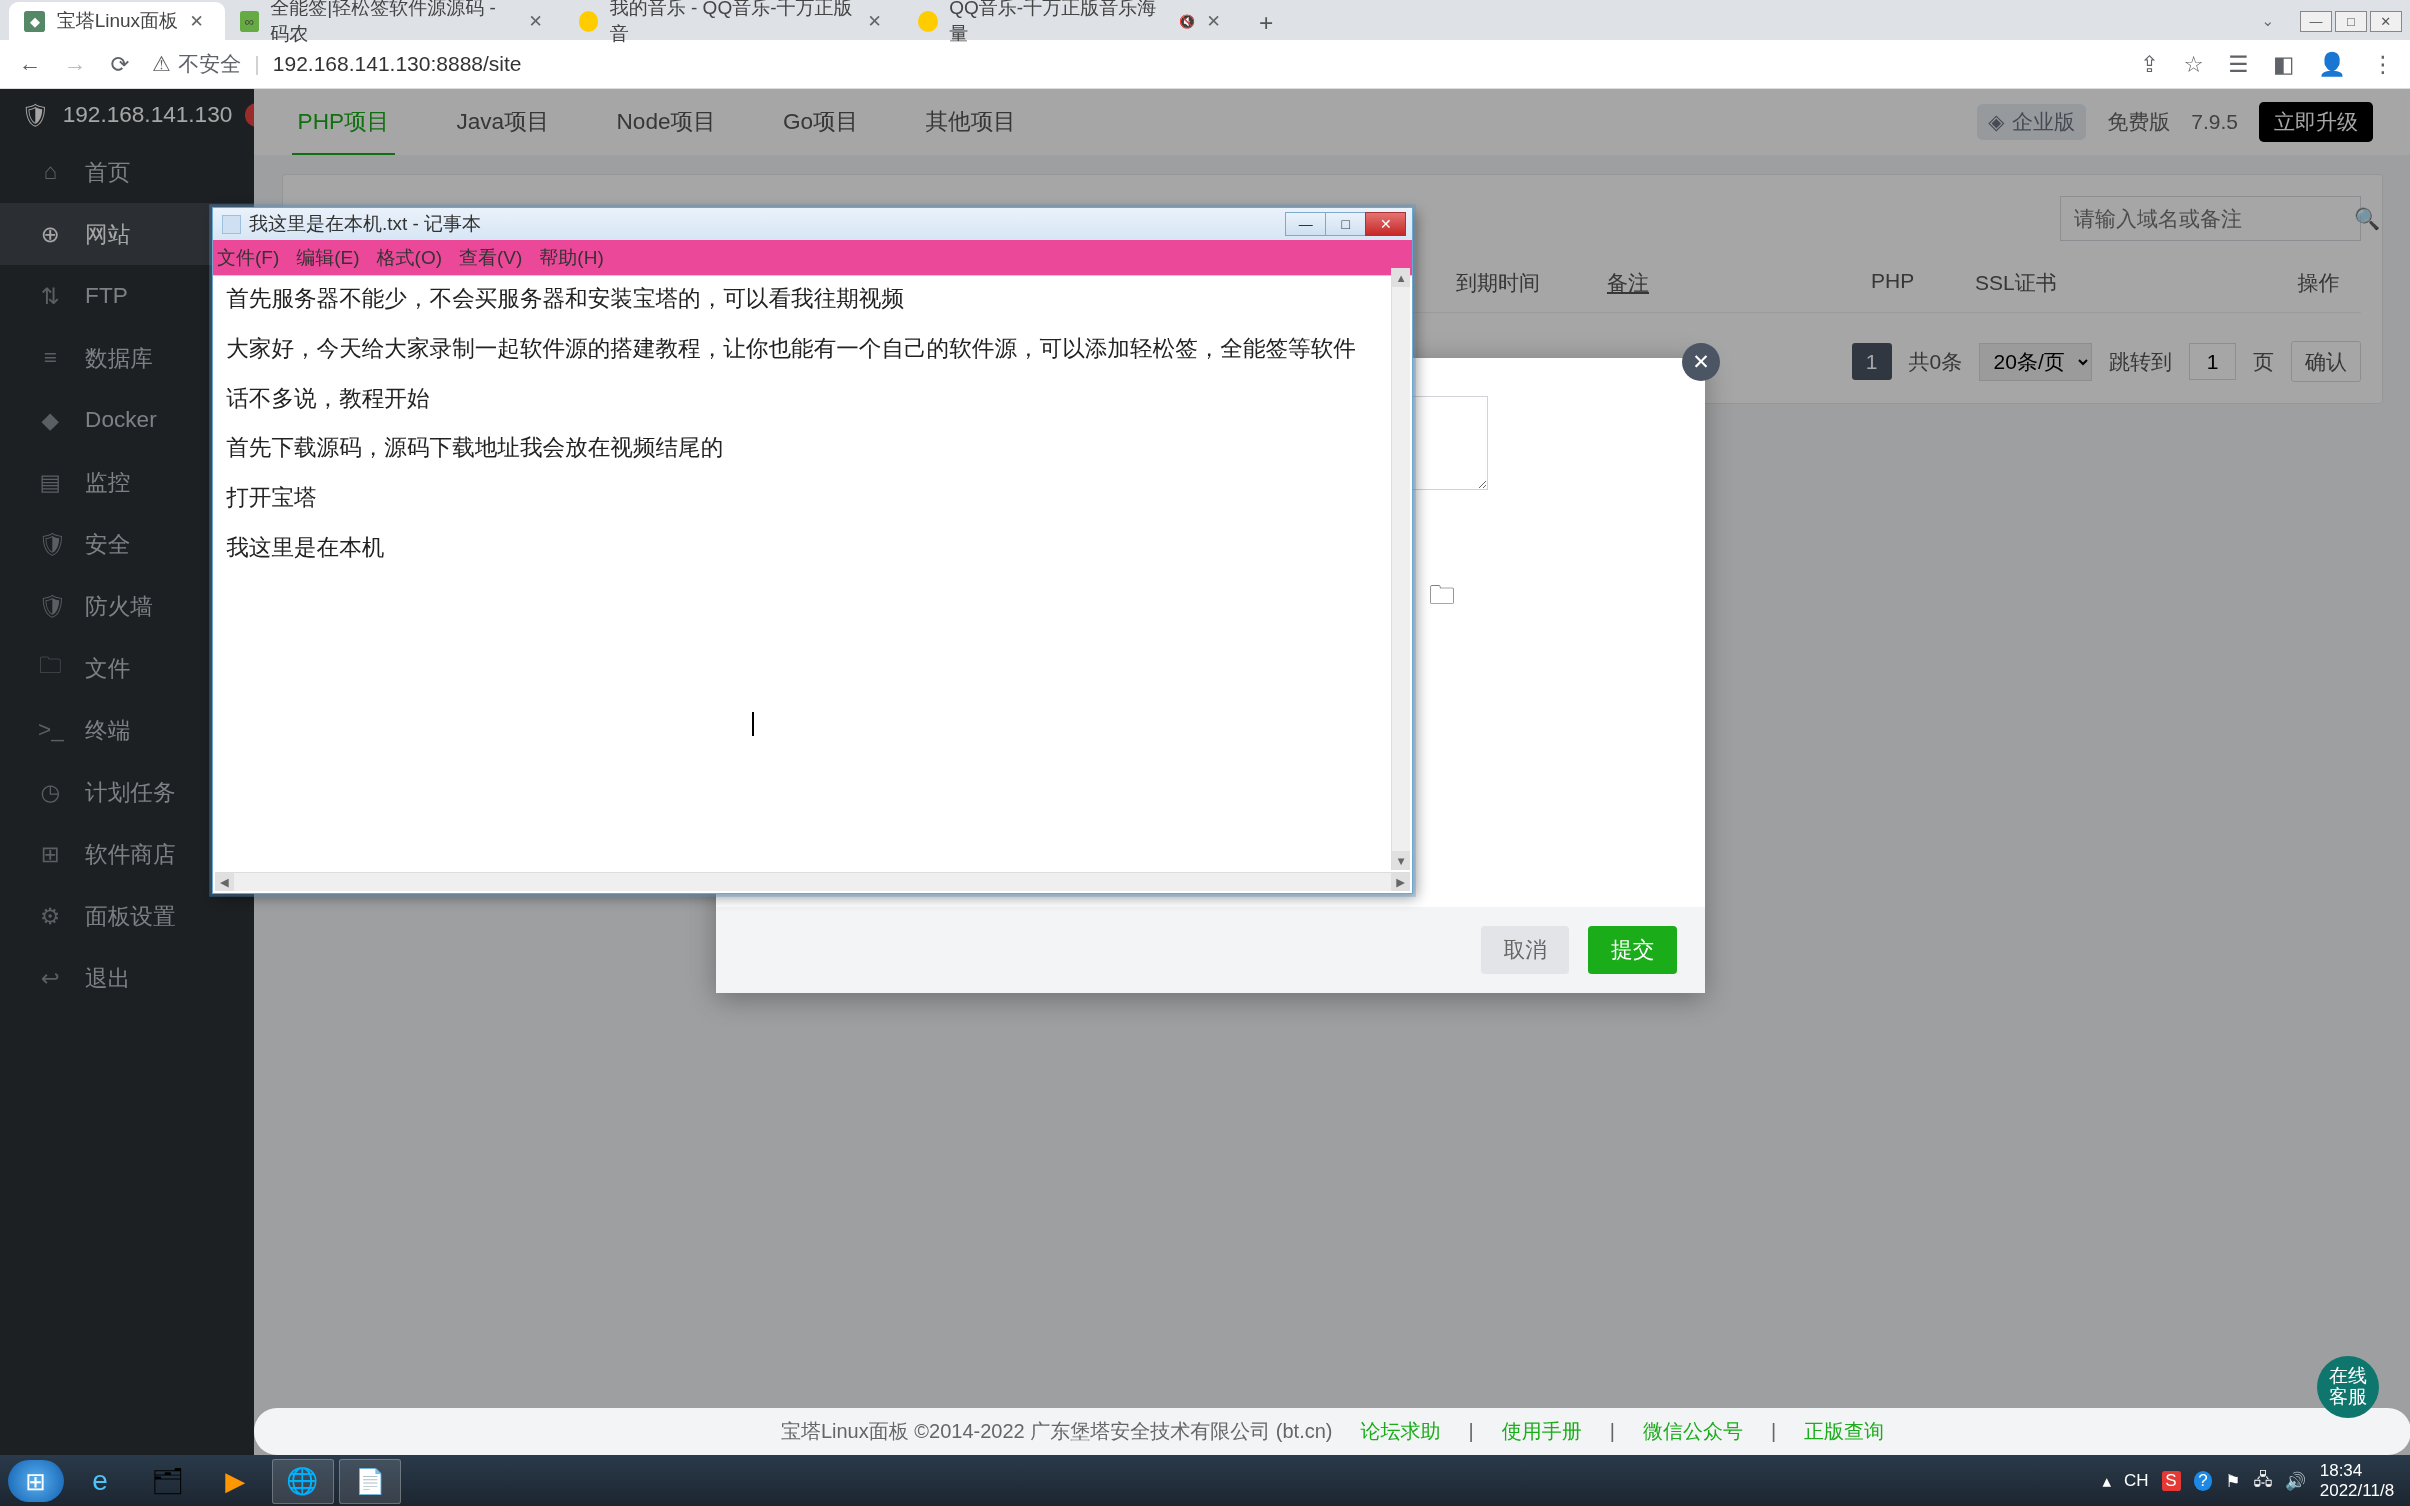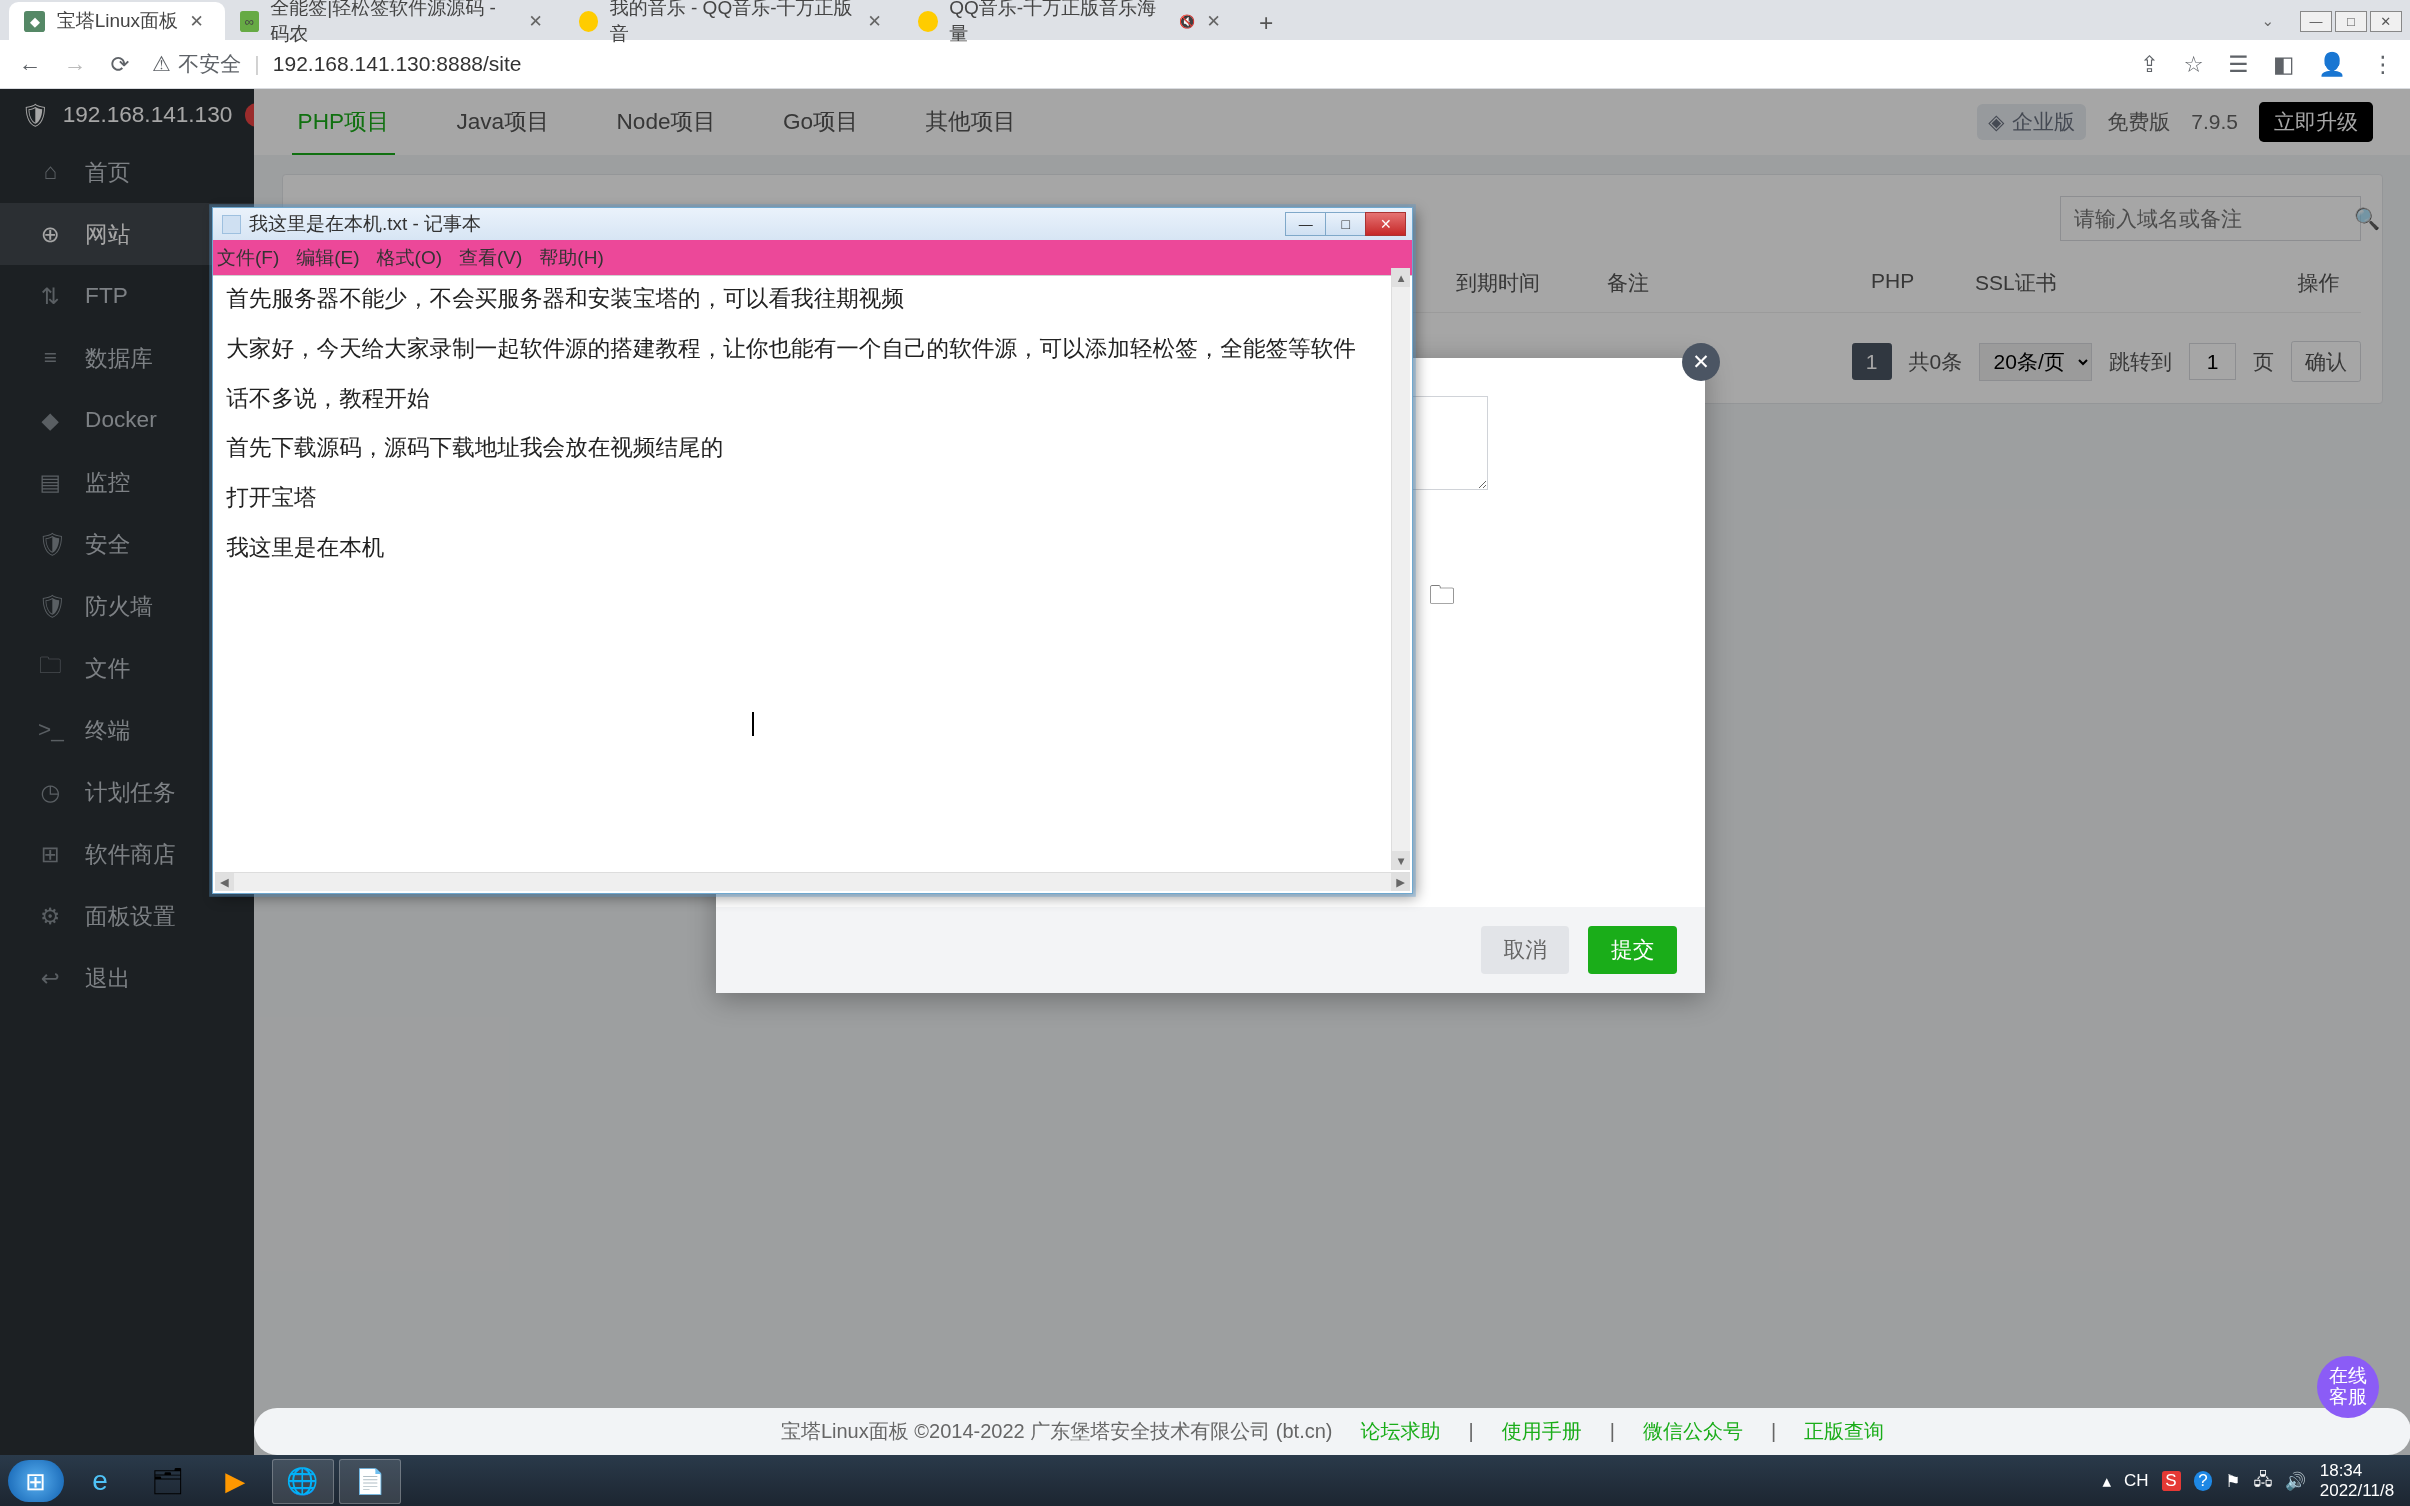--- a/index.html
+++ b/index.html
@@ -99,21 +99,21 @@
 
 
 .taskbar { position:absolute; left:0; right:0; bottom:0; height:52px; background:linear-gradient(#2a3a4a,#1c2530); display:flex; align-items:center; padding:0 7.5px; }
 .taskbar .start { width:56px; height:42px; border-radius:28px; background:radial-gradient(circle,#5ab0f0,#1060b0); display:flex; align-items:center; justify-content:center; color:#fff; font-size:24.5px; }
 .taskbar .tb-item { width:62px; height:45px; margin-left:5.6px; display:flex; align-items:center; justify-content:center; border-radius:2.8px; }
 .taskbar .tb-item.running { background:rgba(255,255,255,0.12); border:0.9px solid rgba(255,255,255,0.25); }
 .taskbar .tray { margin-left:auto; display:flex; align-items:center; gap:13px; color:#fff; font-size:17px; padding-right:9.4px; }
 .taskbar .clock { font-size:17px; line-height:1.15; color:#fff; }
 
 
-.support-fab { position:absolute; right:32px; top:1356px; width:62px; height:62px; border-radius:50%; background:#8b5cf6; color:#fff; display:flex; align-items:center; justify-content:center; font-size:19px; text-align:center; line-height:1.1; }
+.support-fab { position:absolute; right:32px; top:1356px; width:62px; height:62px; border-radius:50%; background:#0f766e; color:#fff; display:flex; align-items:center; justify-content:center; font-size:19px; text-align:center; line-height:1.1; }
 </style>
 </head>
 <body>
 
 <div class="browser">
   <div class="tabstrip">
     <div class="tab active">
       <span class="favicon" style="background:#586; color:#fff;">◆</span>
       <span>宝塔Linux面板</span>
       <span class="close">✕</span>
@@ -256,21 +256,21 @@
       <div class="card">
         <div class="card-head">
           <div class="search-box">
             <input placeholder="请输入域名或备注" style="">
             <span>🔍</span>
           </div>
         </div>
         <div class="thead">
           <div style="margin-left:auto; width:104px;">量</div>
           <div style="width:151px;">到期时间</div>
-          <div style="width:264px;">备注</div>
+          <div style="width:264px;text-decoration:underline;">备注</div>
           <div style="width:104px;">PHP</div>
           <div style="width:301px;">SSL证书</div>
           <div style="width:85px; text-align:center;">操作</div>
         </div>
         <div class="pager">
           <span class="pg cur">1</span>
           <span>共0条</span>
           <select><option>20条/页</option></select>
           <span>跳转到</span>
           <input value="1" style="">

